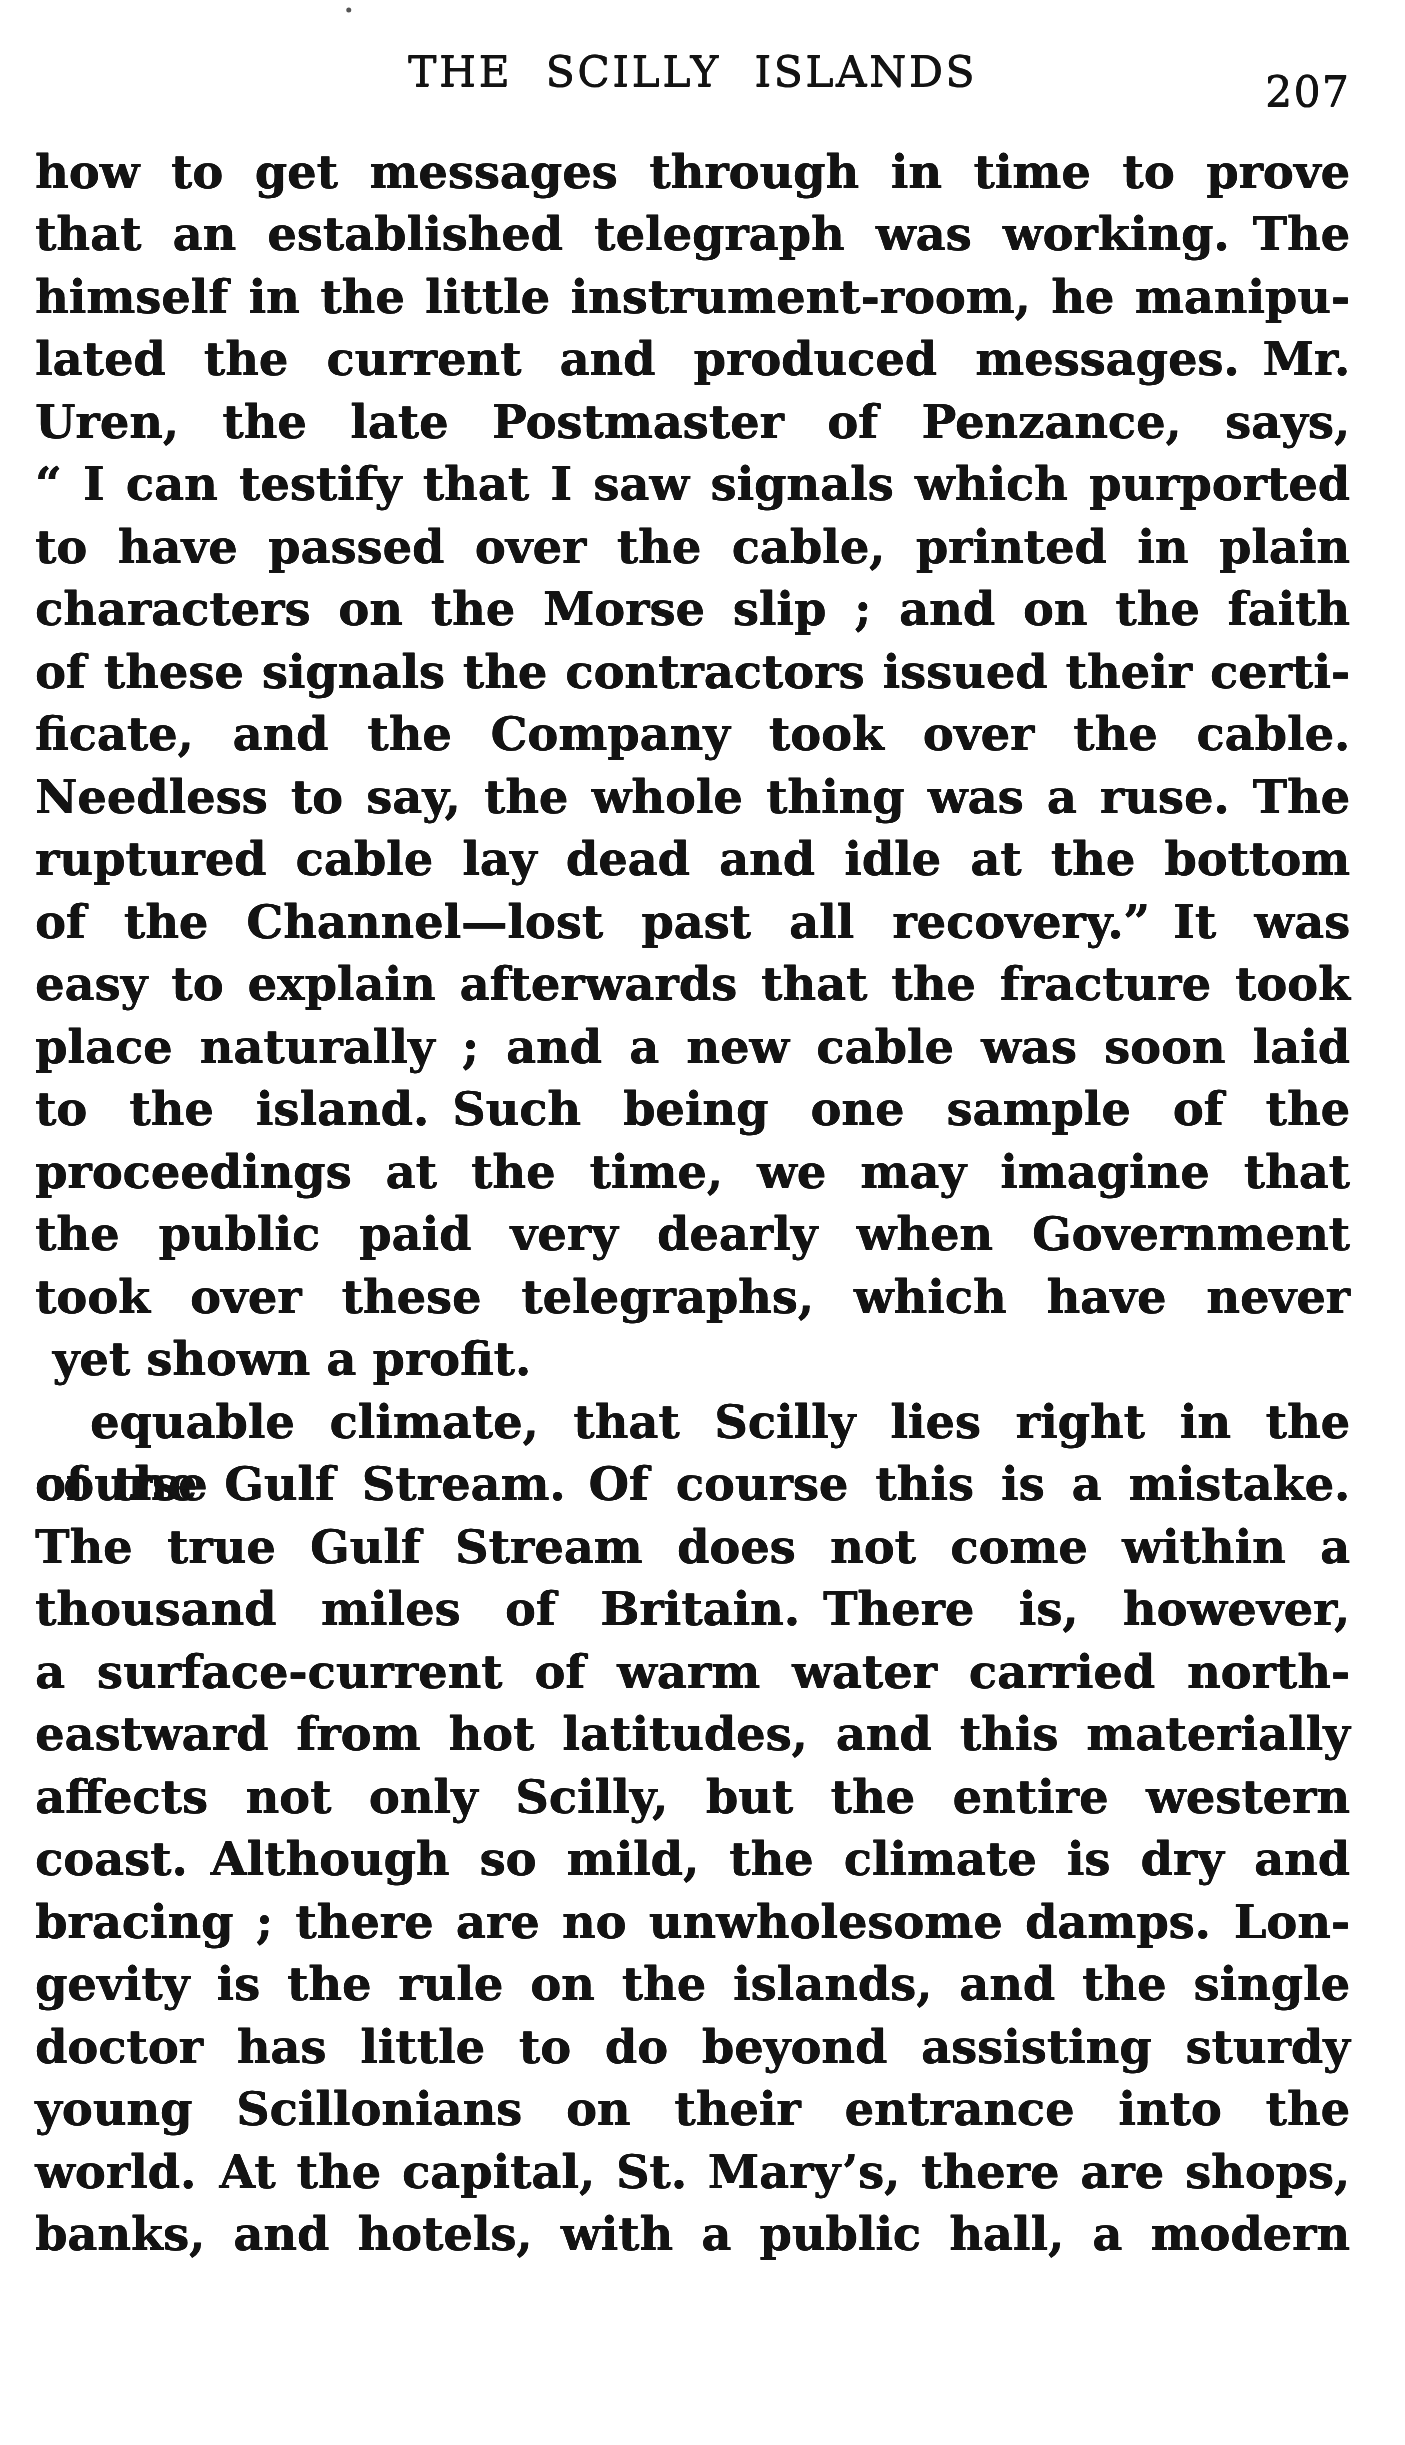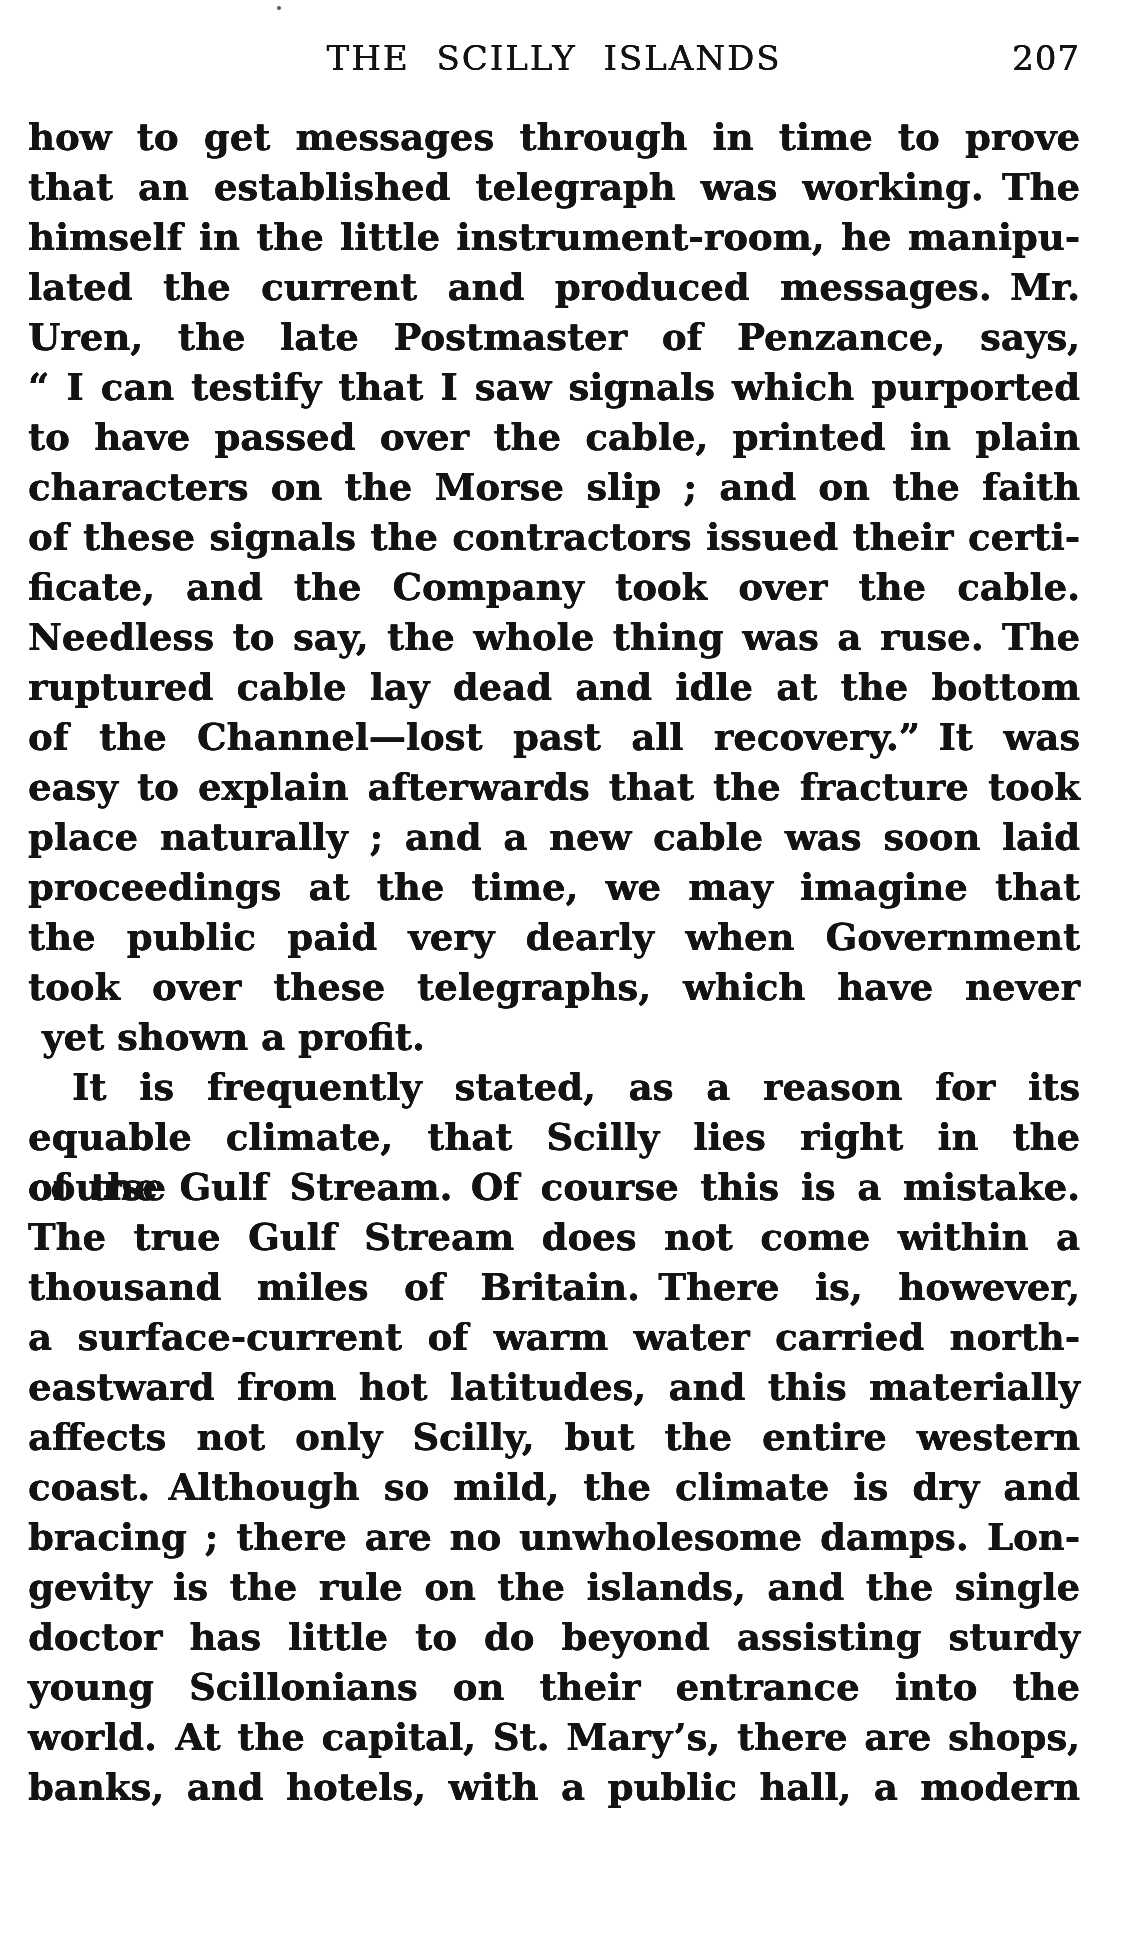--- a/index.html
+++ b/index.html
@@ -26,21 +26,21 @@
     position: absolute;
     left: 0; right: 0;
     text-align: center;
     letter-spacing: 2px;
     word-spacing: 14px;
     white-space: nowrap;
   }
   .page-number {
     position: absolute;
     right: 0;
-    top: 0;
+    top: 16px;
     line-height: 56px;
     letter-spacing: 1px;
   }
   .text-block { margin-top: 26px; }
   .para { margin: 0; }
   .line {
     height: 50px;
     line-height: 50px;
     font-size: 37px;
     text-align: justify;
@@ -85,27 +85,27 @@
         <div class="line">“ I can testify that I saw signals which purported</div>
         <div class="line">to have passed over the cable, printed in plain</div>
         <div class="line">characters on the Morse slip ; and on the faith</div>
         <div class="line">of these signals the contractors issued their certi-</div>
         <div class="line">ficate, and the Company took over the cable.</div>
         <div class="line">Needless to say, the whole thing was a ruse. The</div>
         <div class="line">ruptured cable lay dead and idle at the bottom</div>
         <div class="line">of the Channel—lost past all recovery.” It was</div>
         <div class="line">easy to explain afterwards that the fracture took</div>
         <div class="line">place naturally ; and a new cable was soon laid</div>
+        <div class="line">to the island. Such being one sample of the</div>
         <div class="line">proceedings at the time, we may imagine that</div>
         <div class="line">the public paid very dearly when Government</div>
         <div class="line">took over these telegraphs, which have never</div>
         <div class="line last-short">yet shown a profit.</div>
       </div>
       <div class="para indent">
-        <div class="line">It is frequently stated, as a reason for its</div>
         <div class="line">equable climate, that Scilly lies right in the course</div>
         <div class="line">of the Gulf Stream. Of course this is a mistake.</div>
         <div class="line">The true Gulf Stream does not come within a</div>
         <div class="line">thousand miles of Britain. There is, however,</div>
         <div class="line">a surface-current of warm water carried north-</div>
         <div class="line">eastward from hot latitudes, and this materially</div>
         <div class="line">affects not only Scilly, but the entire western</div>
         <div class="line">coast. Although so mild, the climate is dry and</div>
         <div class="line">bracing ; there are no unwholesome damps. Lon-</div>
         <div class="line">gevity is the rule on the islands, and the single</div>

